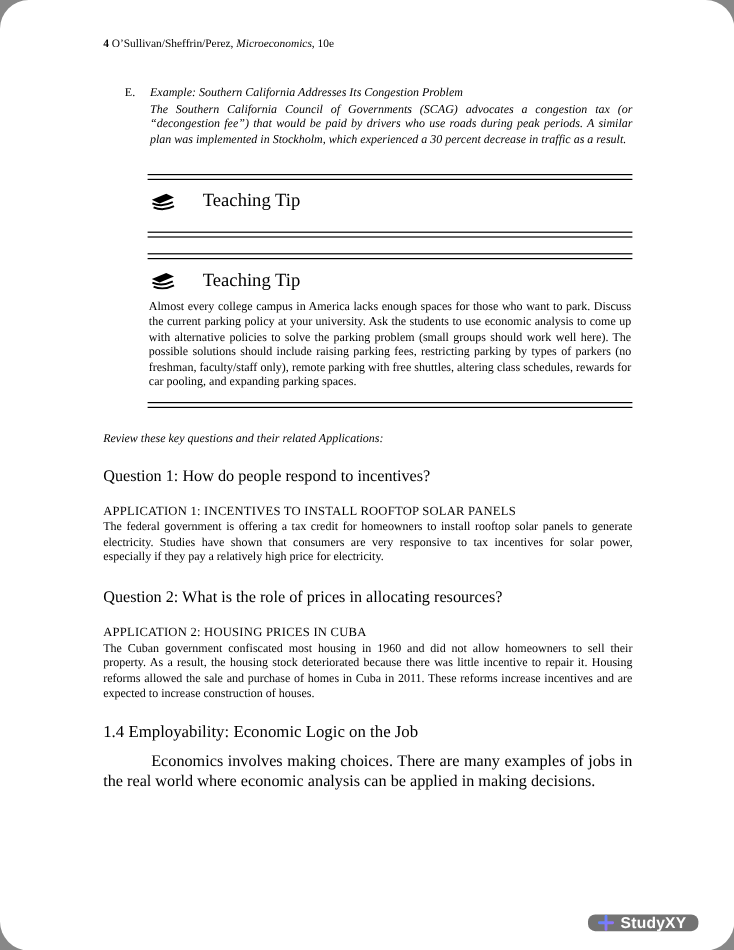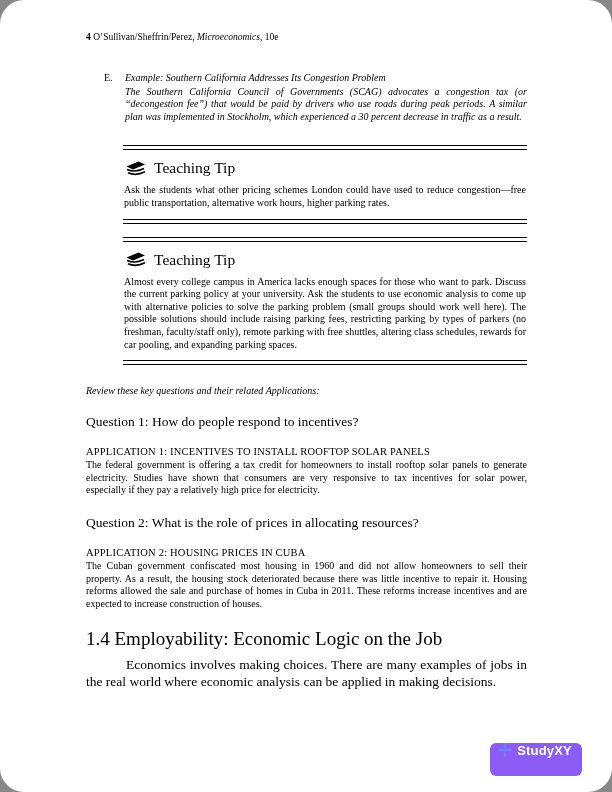--- a/index.html
+++ b/index.html
@@ -40,21 +40,21 @@
     width:404px;
     margin-bottom:13px;
   }
   .double-rule{
     height:3px;
     border-top:1.8px solid #000;
     border-bottom:1.8px solid #000;
   }
   .tip-inner{padding:7px 1px 9px 1px;}
   .tip-header{
-    display:flex;align-items:center;gap:7px;
+    display:flex;align-items:center;gap:22px;
     margin:2px 0 7px 0;
   }
   .tip-title{font-size:15.5px;}
   .tip-body{font-size:10px;line-height:12.6px;text-align:justify;}
 
   .review-line{
     font-style:italic;
     font-size:10px;
     margin:20px 0 18px 0;
   }
@@ -67,36 +67,36 @@
     font-size:10.5px;
     margin:0 0 2px 0;
     letter-spacing:.2px;
   }
   .app-body{
     font-size:10px;line-height:12.6px;
     text-align:justify;
     margin-bottom:18px;
   }
   .sec14-title{
-    font-size:19px;
+    font-size:14px;
     margin:6px 0 6px 0;
   }
   .sec14-body{
     font-size:13.5px;line-height:17px;
     text-align:justify;
     text-indent:40px;
   }
 
   .brand-badge{
     position:absolute;
     right:30px; bottom:16px;
-    background:#8b5cf6;
+    background:#737373;
     border-radius:6px;
-    height:33px;
-    display:flex;align-items:flex-start;
+    height:14px;
+    display:flex;align-items:flex-end;
     padding:0 10px 0 8px;
     gap:5px;
     font-family:"Liberation Sans", sans-serif;
   }
   .brand-text{
     color:#ffffff;font-weight:bold;font-size:13px;letter-spacing:.2px;
   }
   .icon-wrap{display:inline-flex;align-items:center;}
 </style>
 </head>
@@ -124,21 +124,20 @@
         <div class="tip-header">
           <span class="icon-wrap">
             <svg width="23" height="17" viewBox="0 0 23 17">
               <path d="M2.5 6.5 L14.5 1.5 L21 4.5 L9 9.5 Z" fill="#000"></path>
               <path d="M3 9.5 Q11 13 20 8.5" stroke="#000" fill="none" stroke-width="1.6"></path>
               <path d="M4 12.8 Q12 16.3 21 11.8" stroke="#000" fill="none" stroke-width="1.6"></path>
             </svg>
           </span>
           <span class="tip-title">Teaching Tip</span>
         </div>
-        <div class="tip-body">Ask the students what other pricing schemes London could have used to reduce congestion—free public transportation, alternative work hours, higher parking rates.</div>
       </div>
       <div class="double-rule"></div>
     </div>
 
     <div class="tip-box">
       <div class="double-rule"></div>
       <div class="tip-inner">
         <div class="tip-header">
           <span class="icon-wrap">
             <svg width="23" height="17" viewBox="0 0 23 17">

